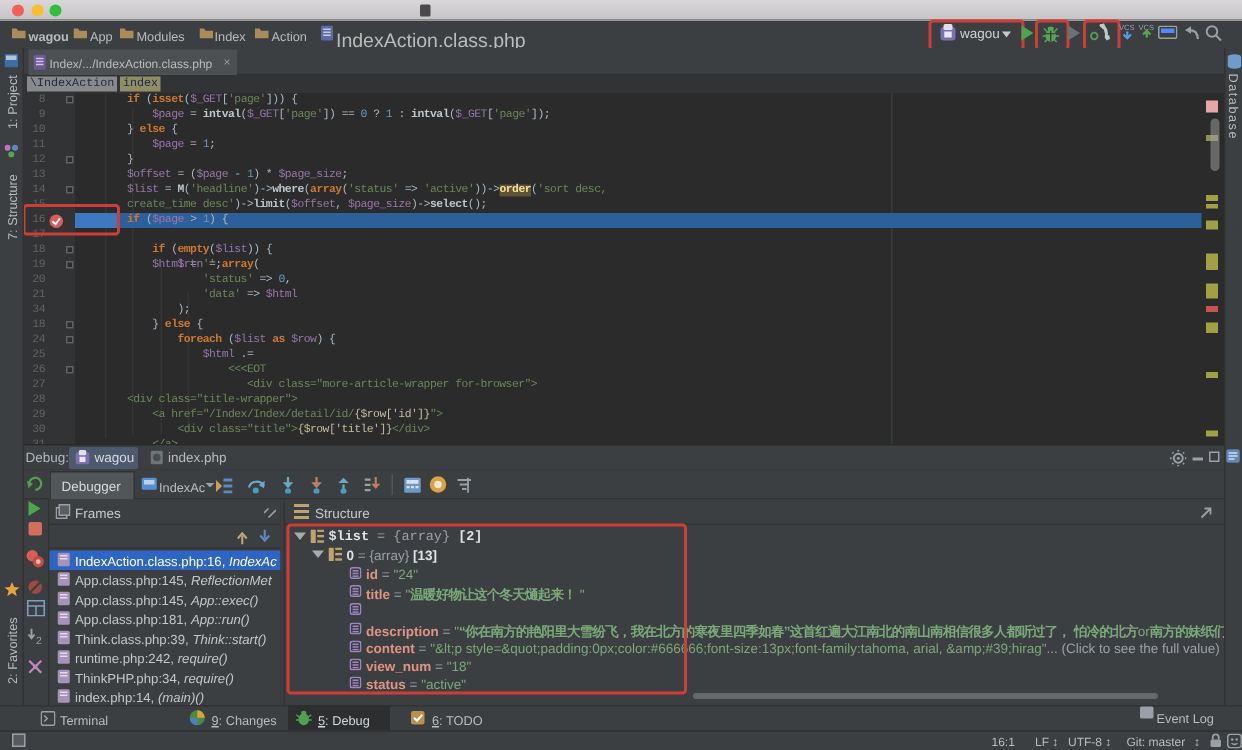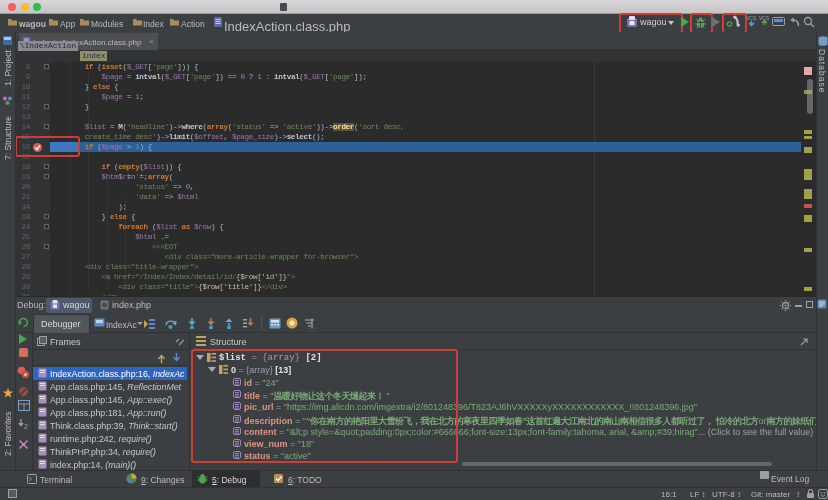--- a/index.html
+++ b/index.html
@@ -127,21 +127,21 @@
   <svg class="abs" width="9" height="11" style="left:22px;top:36px;">
       <rect x="0.5" y="0.5" width="8" height="10" rx="1" fill="#6c5a94"></rect>
       <rect x="2" y="2.5" width="5" height="1" fill="#cdc3e0"></rect>
       <rect x="2" y="4.5" width="5" height="1" fill="#cdc3e0"></rect>
       <rect x="2" y="6.5" width="5" height="1" fill="#cdc3e0"></rect>
     </svg>
   <div class="abs ui" style="left:33px;top:38px;font-size:8px;">Index/.../IndexAction.class.php</div>
   <div class="abs ui" style="left:149px;top:37px;color:#9a9a9a;font-size:8px;">×</div>
 
   <div class="abs" style="left:16px;top:50px;width:800px;height:12px;background:#313335;"></div>
-  <div class="abs" style="left:18px;top:41px;height:10px;background:#888a8c;color:#25284a;font-family:'Liberation Mono',monospace;font-size:7.8px;line-height:10px;padding:0 2px;">\IndexAction</div>
+  <div class="abs" style="left:18px;top:51px;height:10px;background:#888a8c;color:#25284a;font-family:'Liberation Mono',monospace;font-size:7.8px;line-height:10px;padding:0 2px;">\IndexAction</div>
   <div class="abs" style="left:80px;top:51px;height:10px;background:#8f8f63;color:#25284a;font-family:'Liberation Mono',monospace;font-size:7.8px;line-height:10px;padding:0 2px;">index</div>
 
   <div class="abs" style="left:16px;top:62px;width:800px;height:235px;background:#2b2b2b;"></div>
 
   <div class="abs" style="left:16px;top:62px;width:34px;height:235px;background:#313335;"></div>
   <div class="code abs" style="left:8px;top:62px;width:22px;text-align:right;color:#606366;">8</div>
 <div class="code abs" style="left:8px;top:72px;width:22px;text-align:right;color:#606366;">9</div>
 <div class="code abs" style="left:8px;top:82px;width:22px;text-align:right;color:#606366;">10</div>
 <div class="code abs" style="left:8px;top:92px;width:22px;text-align:right;color:#606366;">11</div>
 <div class="code abs" style="left:8px;top:102px;width:22px;text-align:right;color:#606366;">12</div>
@@ -181,20 +181,21 @@
   <div class="abs" style="left:594px;top:62px;width:1px;height:235px;background:#393c3d;"></div>
 
   <div class="abs" style="left:50px;top:142px;width:751px;height:10px;background:#2d6099;"></div>
   <div class="abs" style="left:50px;top:142px;width:29px;height:10px;background:#3e78c2;"></div>
 
   <div class="code abs df" style="left:51px;top:62px;">        <span class="kw">if</span> (<span class="kw">isset</span>(<span class="vr">$_GET</span>[<span class="st">'page'</span>])) {</div>
 <div class="code abs df" style="left:51px;top:72px;">            <span class="vr">$page</span> = <span class="fn">intval</span>(<span class="vr">$_GET</span>[<span class="st">'page'</span>]) == <span class="nm">0</span> ? <span class="nm">1</span> : <span class="fn">intval</span>(<span class="vr">$_GET</span>[<span class="st">'page'</span>]);</div>
 <div class="code abs df" style="left:51px;top:82px;">        } <span class="kw">else</span> {</div>
 <div class="code abs df" style="left:51px;top:92px;">            <span class="vr">$page</span> = <span class="nm">1</span>;</div>
 <div class="code abs df" style="left:51px;top:102px;">        }</div>
+<div class="code abs df" style="left:51px;top:112px;">        <span class="vr">$offset</span> = (<span class="vr">$page</span> - <span class="nm">1</span>) * <span class="vr">$page_size</span>;</div>
 <div class="code abs df" style="left:51px;top:122px;">        <span class="vr">$list</span> = <span class="fn">M</span>(<span class="st">'headline'</span>)-&gt;<span class="fn">where</span>(<span class="kw">array</span>(<span class="st">'status'</span> =&gt; <span class="st">'active'</span>))-&gt;<span class="fn" style="background:#5c5435;color:#ffdf9e;">order</span>(<span class="st">'sort desc,</span></div>
 <div class="code abs df" style="left:51px;top:132px;">        <span class="st">create_time desc'</span>)-&gt;<span class="fn">limit</span>(<span class="vr">$offset</span>, <span class="vr">$page_size</span>)-&gt;<span class="fn">select</span>();</div>
 <div class="code abs df" style="left:51px;top:142px;">        <span class="kw">if</span> (<span class="vr">$page</span> &gt; <span class="nm">1</span>) {</div>
 <div class="code abs df" style="left:51px;top:152px;margin-top:20px;">            <span class="vr">$html</span> = <span class="st">''</span>;</div>
 <div class="code abs df" style="left:51px;top:162px;">            <span class="kw">if</span> (<span class="kw">empty</span>(<span class="vr">$list</span>)) {</div>
 <div class="code abs df" style="left:51px;top:172px;">                <span class="vr">$rtn</span> = <span class="kw">array</span>(</div>
 <div class="code abs df" style="left:51px;top:182px;">                    <span class="st">'status'</span> =&gt; <span class="nm">0</span>,</div>
 <div class="code abs df" style="left:51px;top:192px;">                    <span class="st">'data'</span> =&gt; <span class="vr">$html</span></div>
 <div class="code abs df" style="left:51px;top:202px;">                );</div>
 <div class="code abs df" style="left:51px;top:212px;">            } <span class="kw">else</span> {</div>
@@ -447,21 +448,20 @@
       <rect x="2" y="3.8" width="4" height="1" fill="#9f84c4"></rect>
       <rect x="2" y="5.6" width="4" height="1" fill="#9f84c4"></rect>
     </svg>
     <div class="abs" style="left:244px;top:390.2px;font-family:'Liberation Sans',sans-serif;font-size:9.0px;color:#9aa0a6;white-space:nowrap;"><span style="color:#e09383;font-weight:bold;">title</span> = <span style="color:#79a978;">"<span class="cjk">温暖好物让这个冬天熥起来！</span> "</span></div>
 <svg class="abs" width="8" height="8" style="left:233px;top:402.4px;">
       <rect x="0.5" y="0.5" width="7" height="7" rx="1.5" fill="none" stroke="#9f84c4"></rect>
       <rect x="2" y="2" width="4" height="1" fill="#9f84c4"></rect>
       <rect x="2" y="3.8" width="4" height="1" fill="#9f84c4"></rect>
       <rect x="2" y="5.6" width="4" height="1" fill="#9f84c4"></rect>
     </svg>
-    <div class="abs" style="left:244px;top:402.4px;font-family:'Liberation Sans',sans-serif;font-size:9.0px;color:#9aa0a6;white-space:nowrap;"><span style="color:#e09383;font-weight:bold;">pic_url</span> = <span style="color:#79a978;">"https://img.alicdn.com/imgextra/i2/801248396/T823AJ6hVXXXXXyXXXXXXXXXXXX_!!801248396.jpg"</span></div>
 <svg class="abs" width="8" height="8" style="left:233px;top:414.59999999999997px;">
       <rect x="0.5" y="0.5" width="7" height="7" rx="1.5" fill="none" stroke="#9f84c4"></rect>
       <rect x="2" y="2" width="4" height="1" fill="#9f84c4"></rect>
       <rect x="2" y="3.8" width="4" height="1" fill="#9f84c4"></rect>
       <rect x="2" y="5.6" width="4" height="1" fill="#9f84c4"></rect>
     </svg>
     <div class="abs" style="left:244px;top:414.59999999999997px;font-family:'Liberation Sans',sans-serif;font-size:9.0px;color:#9aa0a6;white-space:nowrap;"><span style="color:#e09383;font-weight:bold;">description</span> = <span style="color:#79a978;">"<span class="cjk">“你在南方的艳阳里大雪纷飞，我在北方的寒夜里四季如春”这首红遍大江南北的南山南相信很多人都听过了，</span> <span class="cjk">怕冷的北方</span>or<span class="cjk">南方的妹纸们做好过冬的准备了吗？相信大家都</span>"</span></div>
 <svg class="abs" width="8" height="8" style="left:233px;top:426.79999999999995px;">
       <rect x="0.5" y="0.5" width="7" height="7" rx="1.5" fill="none" stroke="#9f84c4"></rect>
       <rect x="2" y="2" width="4" height="1" fill="#9f84c4"></rect>

